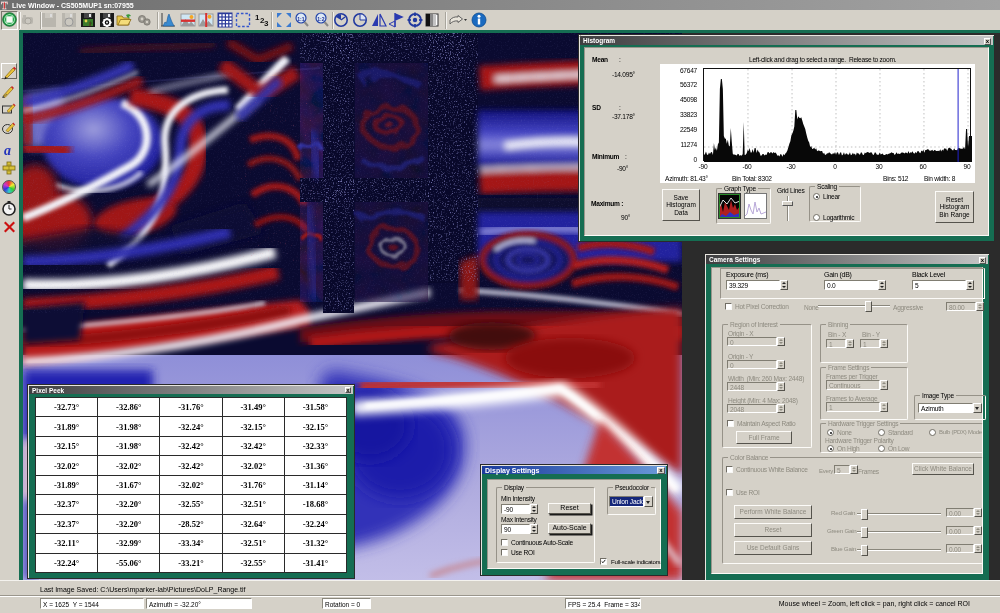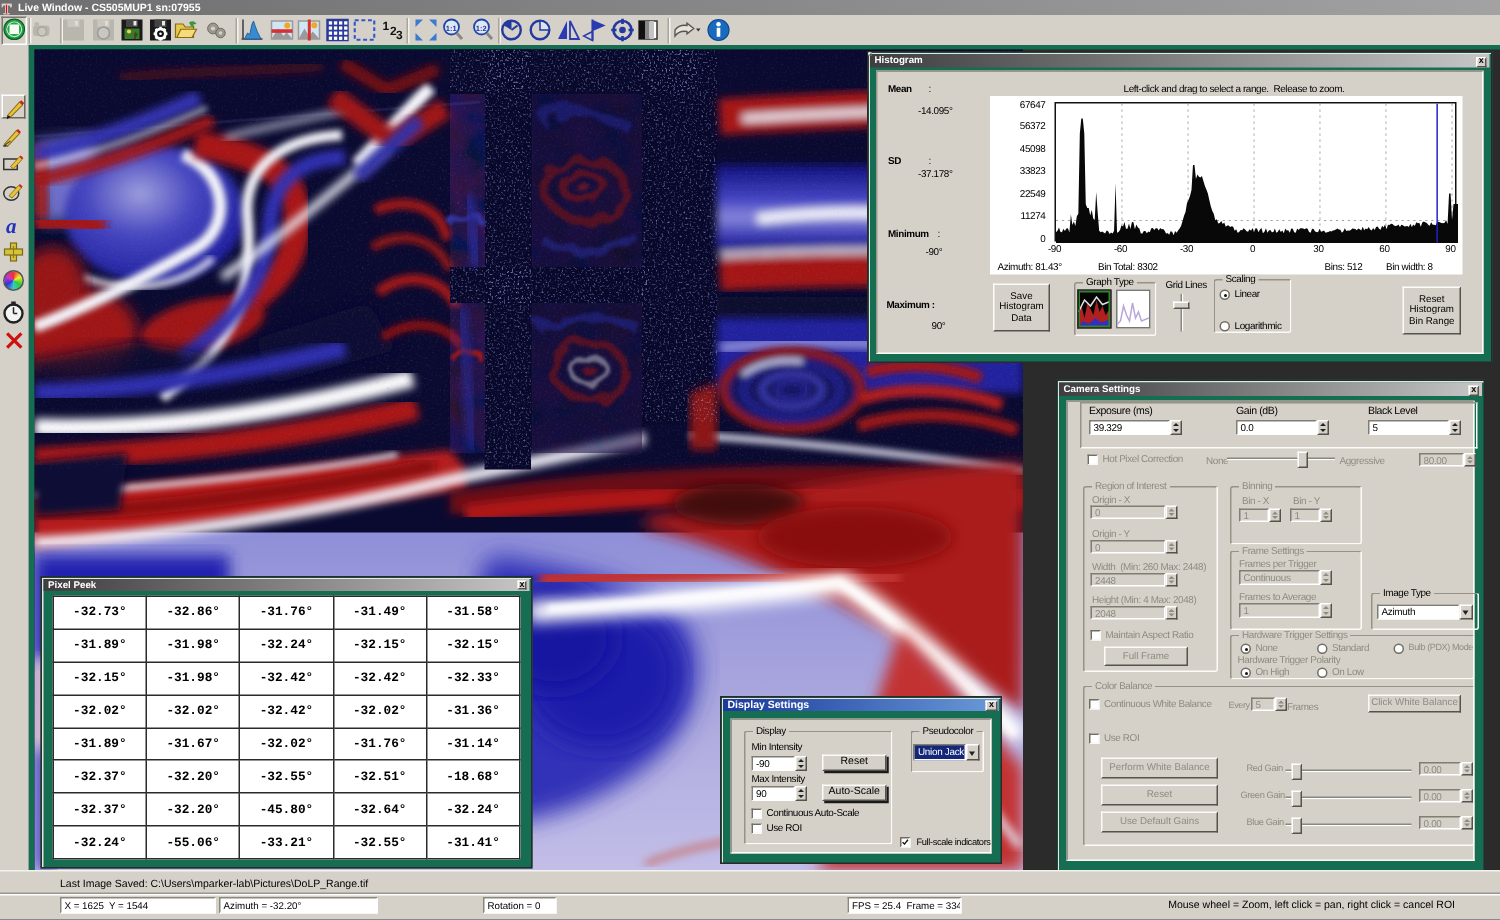--- a/index.html
+++ b/index.html
@@ -26,21 +26,21 @@
 .sunk {position:absolute;border:1px solid;border-color:#969288 #fcfbf8 #fcfbf8 #969288}
 .strack {position:absolute;height:2px;background:#8a877c;border-bottom:1px solid #fff}
 .sthumb {position:absolute;width:7px;height:11px;background:#d5d1c8;border:1px solid;border-color:#fff #55534c #55534c #fff}
 .tcwin {position:absolute;background:#156d52;border:1px solid #2a2a2a;box-shadow:inset 1px 1px 0 #e8e6e0}
 .tbar {position:absolute;left:1px;right:1px;top:1px;height:9px;background:linear-gradient(to right,#3e3e40,#c6c6c6);color:#fff;font-size:6.5px;font-weight:bold;padding:1px 0 0 3px}
 .xbtn {position:absolute;right:2px;top:2px;width:7px;height:7px;background:#d5d1c8;border:1px solid;border-color:#fff #555 #555 #fff;font-size:6px;line-height:5px;text-align:center;color:#000}
 .inner {position:absolute;background:#d5d1c8;border:1px solid;border-color:#9a968c #fcfbf8 #fcfbf8 #9a968c}
 .combob {position:absolute;width:9px;background:#d5d1c8;border:1px solid;border-color:#fff #55534c #55534c #fff}
 .combob:after {content:"";position:absolute;left:50%;top:50%;margin:-1px 0 0 -2.5px;border-left:2.5px solid transparent;border-right:2.5px solid transparent;border-top:3px solid #222}
 .ppt {border-collapse:collapse;width:100%;height:100%}
-.ppt td {border:1.5px solid #2a2a2a;background:#fff;font-family:Liberation Mono, monospace;font-size:8.5px;font-weight:bold;text-align:center;color:#000;padding:0}
+.ppt td {border:1.5px solid #2a2a2a;background:#fff;font-family:Liberation Serif, serif;font-size:8.5px;font-weight:bold;text-align:center;color:#000;padding:0}
 .ppt td.hl {background:#c6c3ba}
 </style></head>
 <body>
 
 <div style="position:absolute;left:0;top:0;width:1000px;height:10px;background:linear-gradient(to right,#6e6e6e,#a2a2a2)">
  <svg style="position:absolute;left:1px;top:0.5px" width="9" height="9" viewBox="0 0 9 9">
       <text x="0" y="8" font-family="Liberation Serif" font-size="10" font-weight="bold" fill="#cc1111" stroke="#fff" stroke-width="0.4">T</text>
     </svg>
  <div style="position:absolute;left:12px;top:1.5px;font-size:7px;font-weight:bold;color:#fff">Live Window - CS505MUP1 sn:07955</div>
 </div>
@@ -732,23 +732,30 @@
           <tr>
             <td>-32.37°</td>
             <td>-32.20°</td>
             <td>-32.55°</td>
             <td>-32.51°</td>
             <td>-18.68°</td>
           </tr>
           <tr>
             <td>-32.37°</td>
             <td>-32.20°</td>
-            <td>-45.80°</td>
+            <td>-28.52°</td>
             <td>-32.64°</td>
             <td>-32.24°</td>
+          </tr>
+          <tr>
+            <td>-32.11°</td>
+            <td>-32.99°</td>
+            <td>-33.34°</td>
+            <td>-32.51°</td>
+            <td>-31.32°</td>
           </tr>
           <tr>
             <td>-32.24°</td>
             <td>-55.06°</td>
             <td>-33.21°</td>
             <td>-32.55°</td>
             <td>-31.41°</td>
           </tr>
         </tbody>
       </table>

